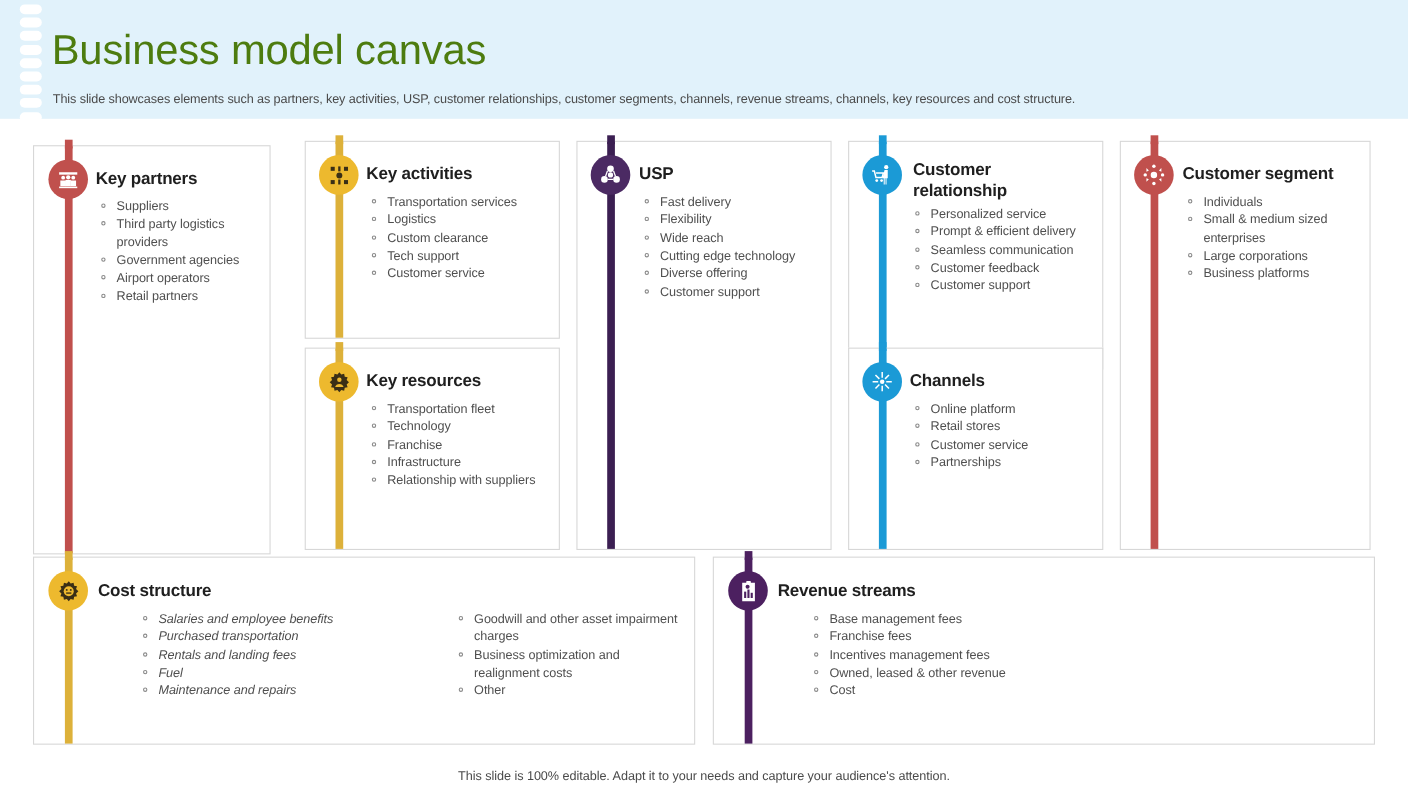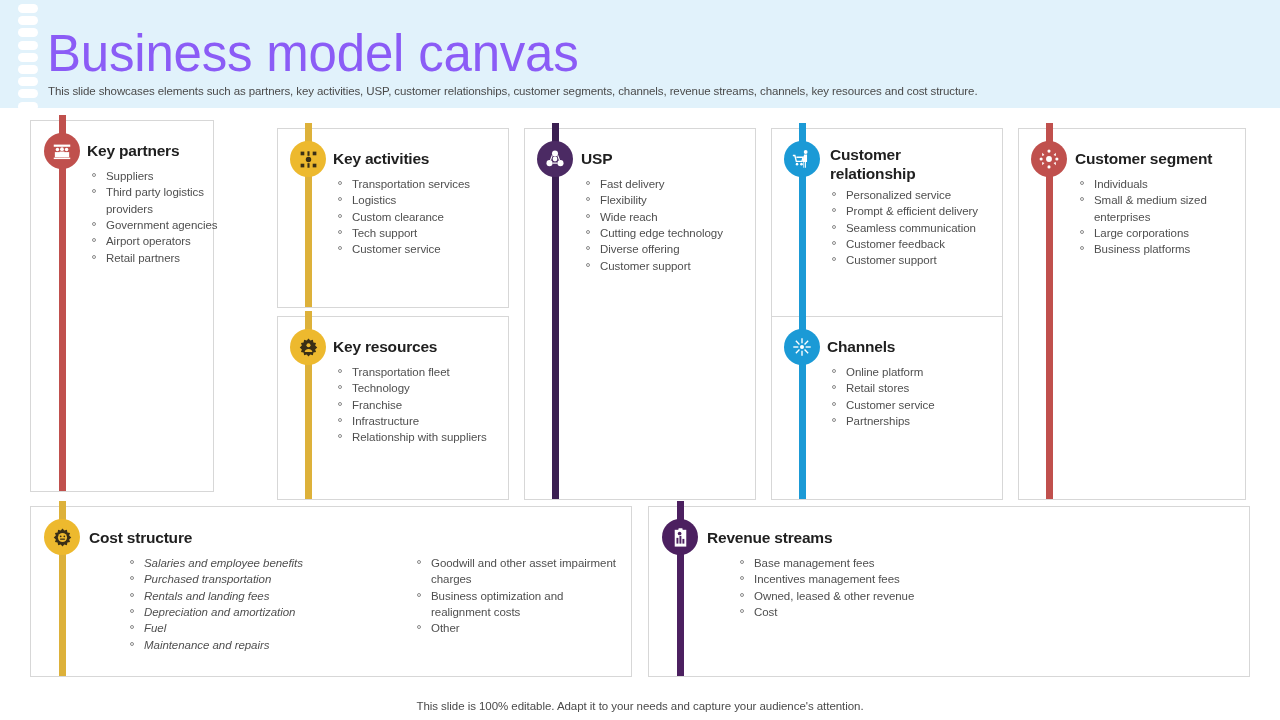--- a/index.html
+++ b/index.html
@@ -34,23 +34,23 @@
     left: 0;
     width: 20px;
     height: 9px;
     background: #ffffff;
     border-radius: 5px;
   }
   .page-title {
     position: absolute;
     left: 47px;
     top: 26px;
-    font-size: 51px;
+    font-size: 38px;
     font-weight: 400;
-    color: #8b5cf6;
+    color: #4d7c0f;
     letter-spacing: -0.2px;
     line-height: 1.1;
     white-space: nowrap;
   }
   .page-subtitle {
     position: absolute;
     left: 48px;
     top: 85px;
     font-size: 11.5px;
     color: #4a4a4a;
@@ -158,21 +158,21 @@
       <div class="punch-hole" style="top: 77.2px;"></div>
       <div class="punch-hole" style="top: 89.4px;"></div>
       <div class="punch-hole" style="top: 101.6px;"></div>
     </div>
   <div class="page-title">Business model canvas</div>
   <div class="page-subtitle">This slide showcases elements such as partners, key activities, USP, customer relationships, customer segments, channels, revenue streams, channels, key resources and cost structure.</div>
 </div>
 
 <div class="canvas">
 
-  <div class="card" style="left:30px; top:12px; width:184px; height:372px;padding-left:41px;">
+  <div class="card" style="left:30px; top:24px; width:216px; height:372px;padding-left:41px;">
     <div class="spine" style="left:28px; background:#c0504d;"></div>
     <div class="spine-top-cap" style="left:28px; background:#c0504d;"></div>
     <div class="badge" style="left:13px; top:12px; background:#c0504d;">
       <svg width="22" height="22" viewBox="0 0 24 24" fill="#ffffff">
         <rect x="3" y="5" width="18" height="2.4"></rect>
         <circle cx="7" cy="10.4" r="1.9"></circle>
           <circle cx="12" cy="10" r="2.1"></circle>
           <circle cx="17" cy="10.4" r="1.9"></circle>
         <rect x="4.2" y="13.2" width="5.6" height="5.6"></rect>
         <rect x="9.4" y="12.6" width="5.2" height="6.2"></rect>
@@ -341,21 +341,20 @@
         <circle cx="9.9" cy="10.6" r="1"></circle>
           <circle cx="14.1" cy="10.6" r="1"></circle>
         <rect x="9.3" y="13.2" width="5.4" height="1.4"></rect>
       </svg>
     </div>
     <div class="card-title" style="left:58px; top:21px;">Cost structure</div>
     <ul class="bullets" style="left:98px; top:48px; width:260px;font-style:italic;" id="list-cost-structure">
         <li>Salaries and employee benefits</li>
         <li>Purchased transportation</li>
         <li>Rentals and landing fees</li>
-        <li>Depreciation and amortization</li>
         <li>Fuel</li>
         <li>Maintenance and repairs</li>
       </ul>
     <ul class="bullets" style="left:385px; top:48px; width:200px;" id="list-cost-structure-2">
         <li>Goodwill and other asset impairment charges</li>
         <li>Business optimization and realignment costs</li>
         <li>Other</li>
       </ul>
   </div>
 
@@ -368,20 +367,21 @@
         <path d="M5.4 3.2 h13.2 v19.2 h-13.2 z"></path>
         <rect x="7.4" y="12.4" width="2.2" height="6.6" fill="#4c2060"></rect>
         <rect x="10.8" y="10.2" width="2.2" height="8.8" fill="#4c2060"></rect>
         <rect x="14.2" y="13.6" width="2.2" height="5.4" fill="#4c2060"></rect>
         <circle cx="11" cy="7.4" r="2.1" fill="#4c2060"></circle>
       </svg>
     </div>
     <div class="card-title" style="left:58px; top:21px;">Revenue streams</div>
     <ul class="bullets" style="left:90px; top:48px; width:300px;" id="list-revenue-streams">
         <li>Base management fees</li>
+        <li>Franchise fees</li>
         <li>Incentives management fees</li>
         <li>Owned, leased &amp; other revenue</li>
         <li>Cost</li>
       </ul>
   </div>
 
 </div>
 
 <div class="footer-note">This slide is 100% editable. Adapt it to your needs and capture your audience's attention.</div>
 

